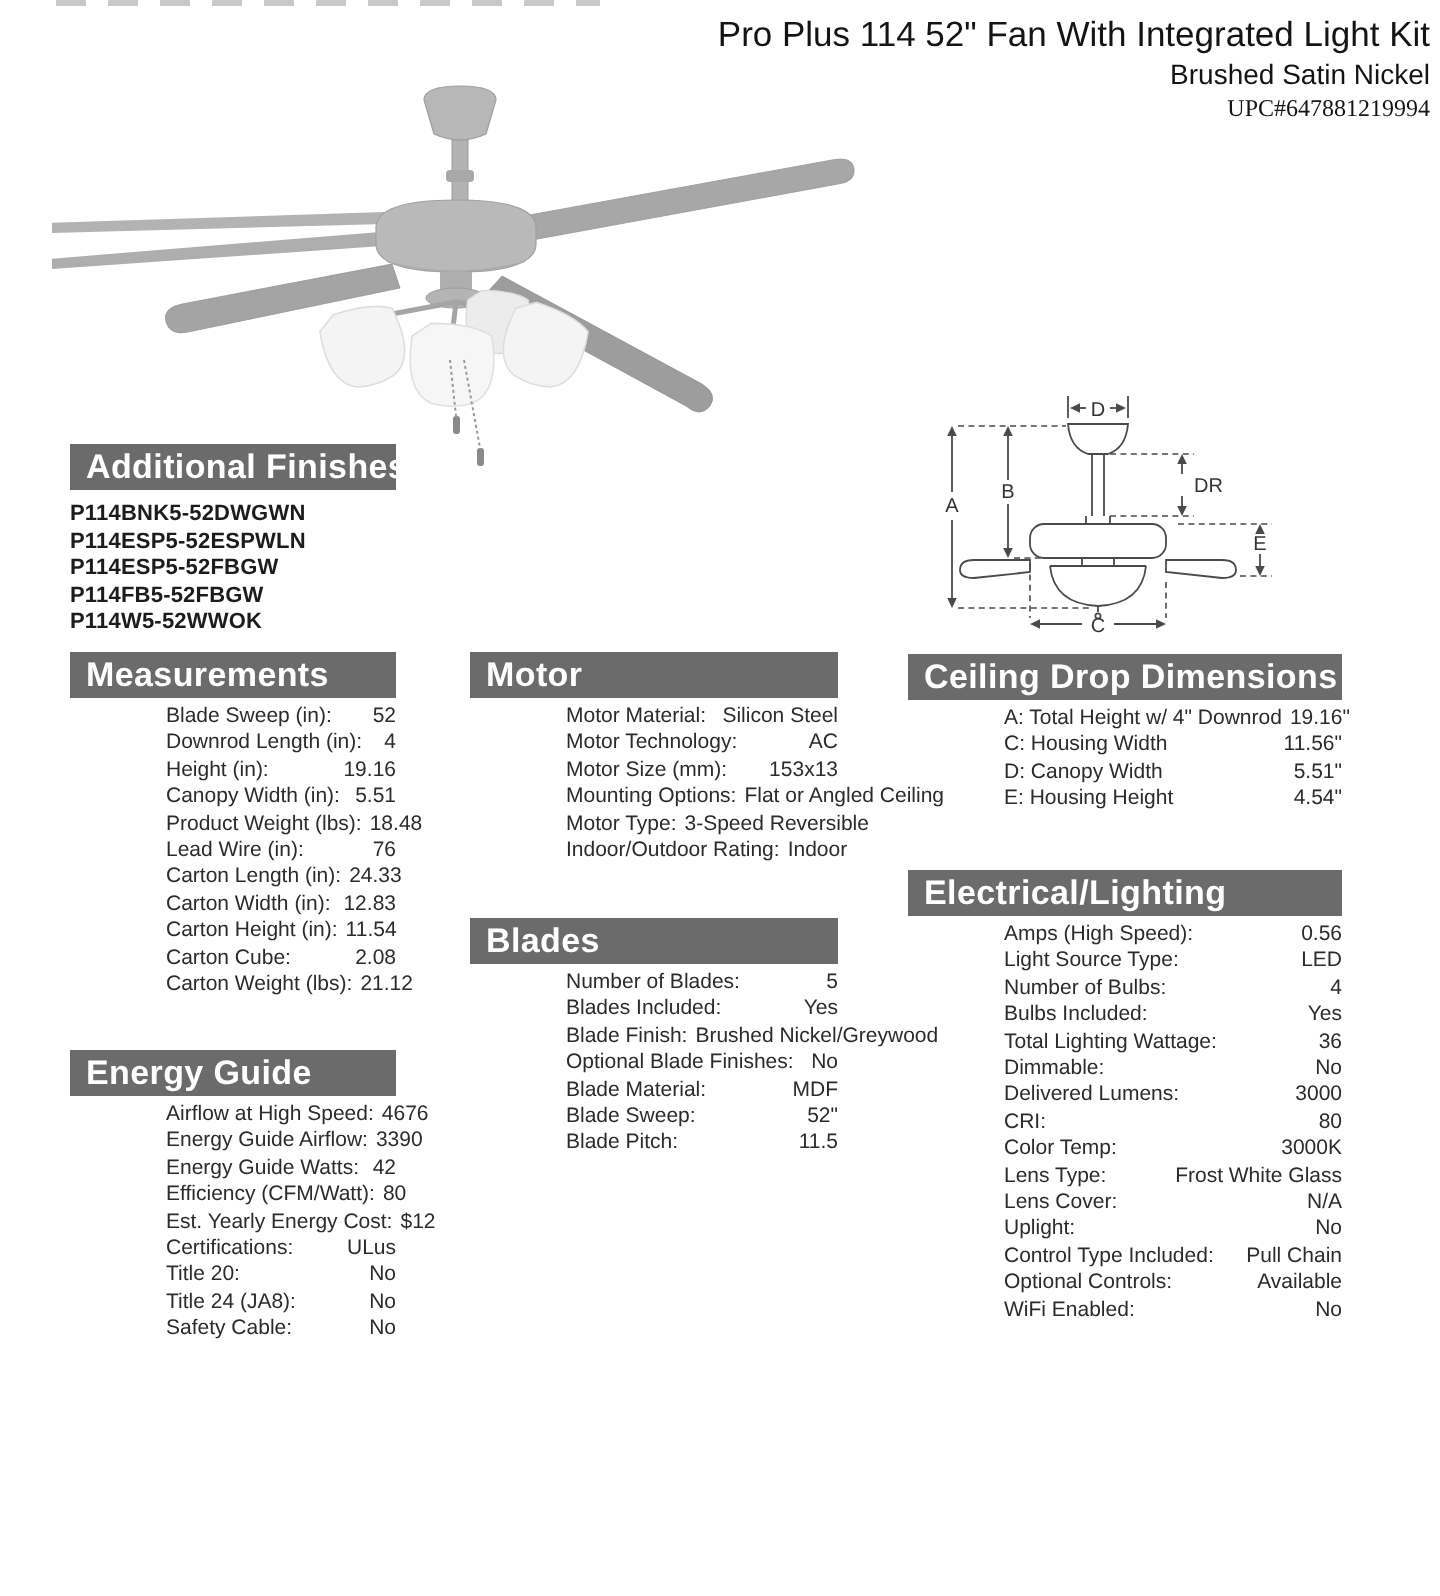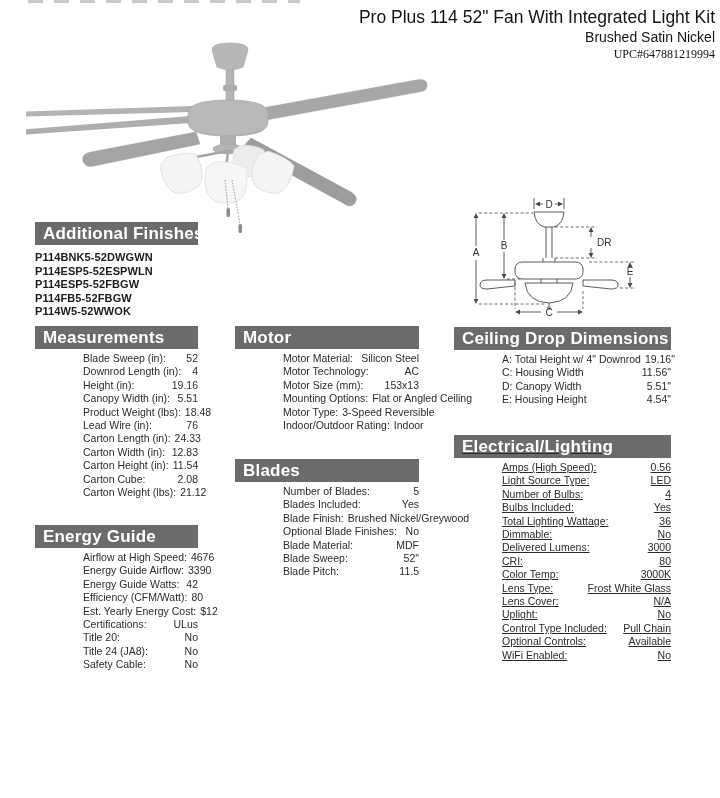--- a/index.html
+++ b/index.html
@@ -28,21 +28,21 @@
   .finish-item { font-size:11px; font-weight:bold; line-height:13.6px; color:#1c1c1c; letter-spacing:.1px; }
   .warranty-text { margin-top:5px; font-size:10.5px; color:#2b2b2b; }
 
   #sec-af       { left:35px;  top:222px; width:163px; }
   #sec-meas     { left:35px;  top:326px; width:163px; }
   #sec-energy   { left:35px;  top:525px; width:163px; }
   #sec-motor    { left:235px; top:326px; width:184px; }
   #sec-blades   { left:235px; top:459px; width:184px; }
   #sec-warranty { left:235px; top:611px; width:184px; }
   #sec-cdd      { left:454px; top:327px; width:217px; }
-  #sec-elec     { left:454px; top:435px; width:217px;text-decoration:underline; }
+  #sec-elec     { left:454px; top:435px; width:217px; }
 
   #fan-art  { position:absolute; left:26px;  top:40px; }
   #diagram  { position:absolute; left:463px; top:182px; }
   svg text { font-family:"Liberation Sans", sans-serif; font-size:10px; fill:#333; }
 </style>
 </head>
 <body>
 
 <div id="page">
 

